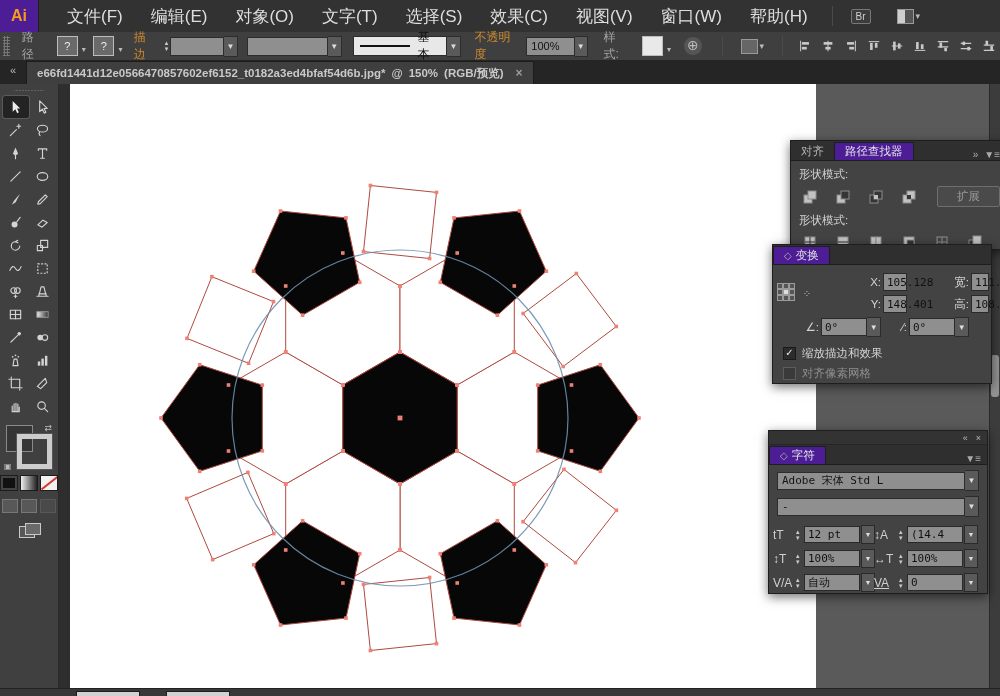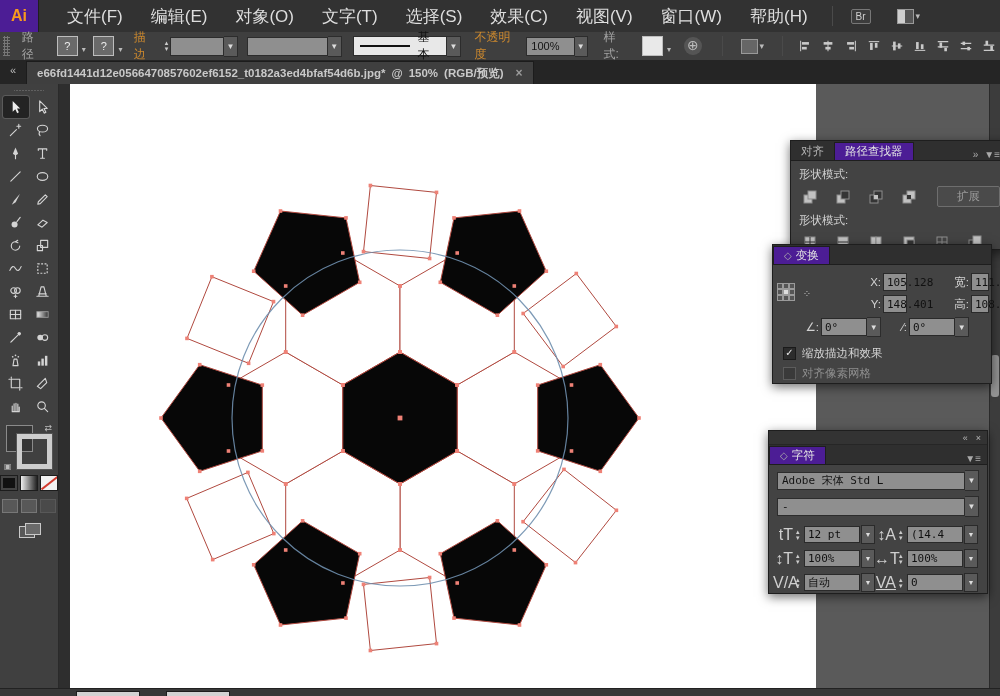--- a/index.html
+++ b/index.html
@@ -125,21 +125,21 @@
   #pathfinder-panel{left:790px;top:140px;width:215px;height:108px;}
 
   
   #character-panel{left:768px;top:430px;width:218px;height:162px;}
   #char-minibar{height:13px;background:#333;display:flex;justify-content:flex-end;align-items:center;gap:8px;
                 padding:0 6px;color:#b9b9b9;font-size:9px;border-bottom:1px solid #262626;}
   .char-dd{display:flex;align-items:center;margin:5px 8px 0;}
   .char-dd .fld{flex:1;height:16px;background:#8f8f8f;}
   .char-grid{display:grid;grid-template-columns:20px 9px 56px 12px 22px 9px 56px 12px;align-items:center;
              gap:5px 1px;margin:8px 4px 0;}
-  .chr-ic{color:#cfcfcf;font-size:16px;text-align:right;}
+  .chr-ic{color:#cfcfcf;font-size:12px;text-align:left;}
   .chr-fld{background:#8f8f8f;border:1px solid #2a2a2a;color:#111;height:15px;display:flex;align-items:center;padding:0 3px;font-size:11px;}
   .dd-sm{width:12px;height:17px;background:#5a5a5a;border:1px solid #2a2a2a;color:#ddd;font-size:7px;
          display:flex;align-items:center;justify-content:center;}
 
   svg{display:block;}
 </style>
 </head>
 <body>
 
 <div id="app">

